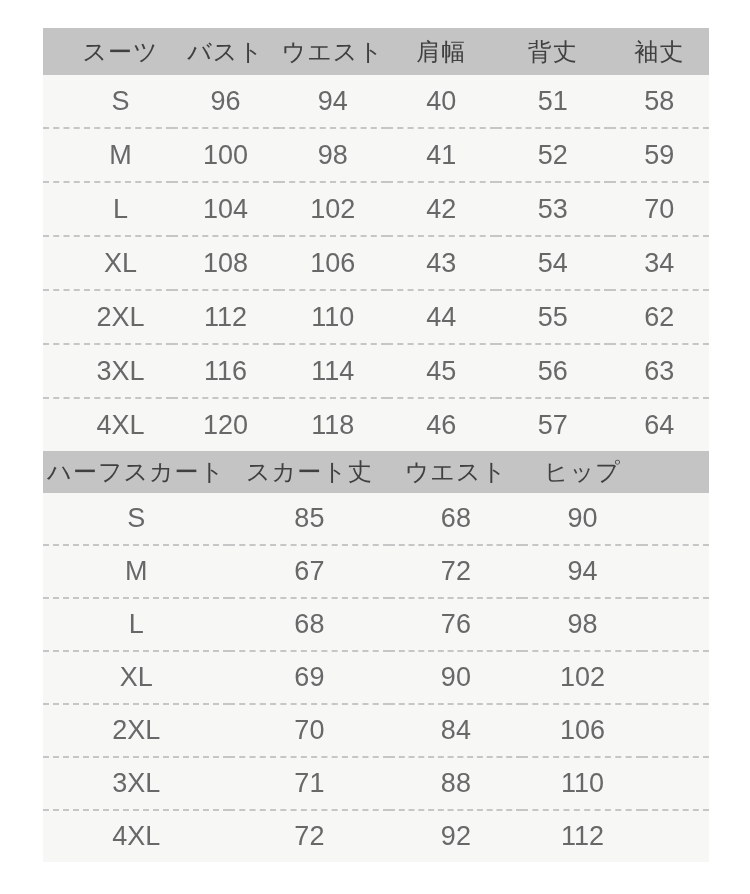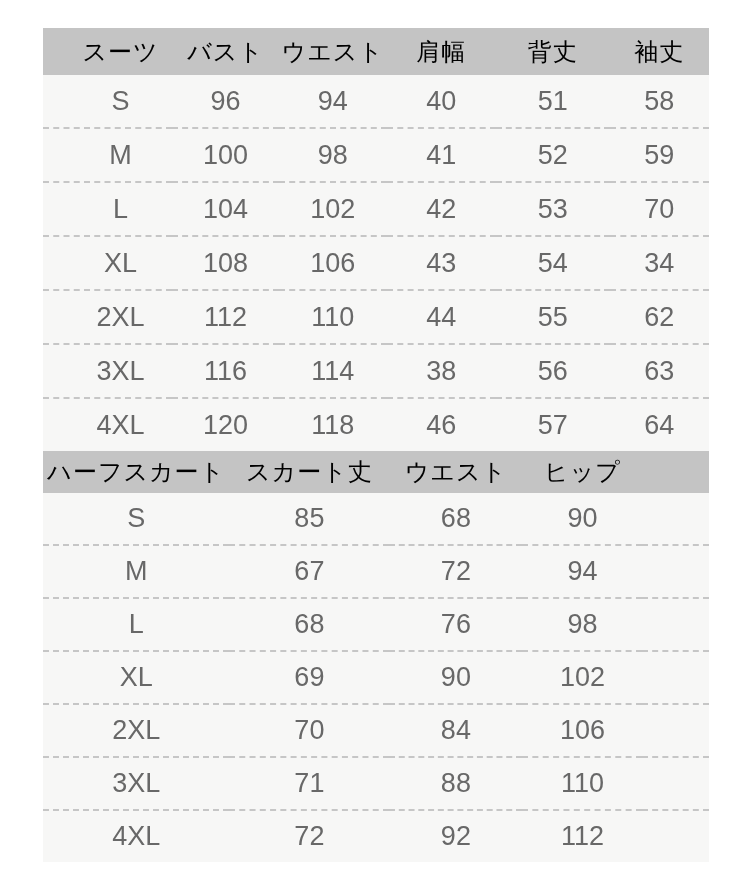--- a/index.html
+++ b/index.html
@@ -16,21 +16,21 @@
     padding: 28px 0 0 43px;
     overflow: hidden;
   }
   table.size-table {
     width: 666px;
     border-collapse: collapse;
     table-layout: fixed;
   }
   table.size-table th {
     background: #c4c4c4;
-    color: #000000;
+    color: #404040;
     font-weight: 400;
     font-size: 24px;
     text-align: center;
     padding: 0;
     letter-spacing: 1px;
   }
   table.suit-table th { height: 47px; }
   table.skirt-table th { height: 42px; }
   table.size-table td {
     background: #f7f7f6;
@@ -113,21 +113,21 @@
         <td>112</td>
         <td>110</td>
         <td>44</td>
         <td>55</td>
         <td>62</td>
       </tr>
       <tr>
         <td>3XL</td>
         <td>116</td>
         <td>114</td>
-        <td>38</td>
+        <td>45</td>
         <td>56</td>
         <td>63</td>
       </tr>
       <tr>
         <td>4XL</td>
         <td>120</td>
         <td>118</td>
         <td>46</td>
         <td>57</td>
         <td>64</td>

